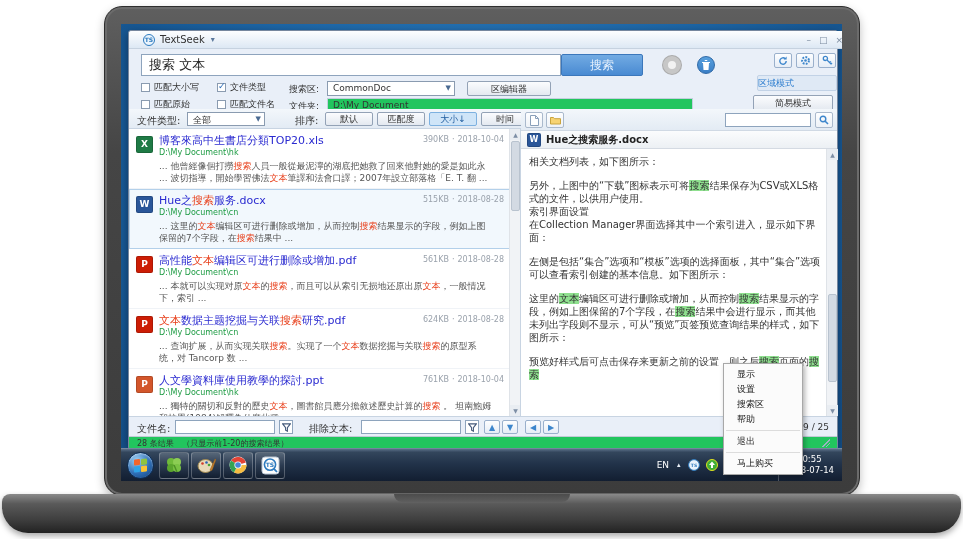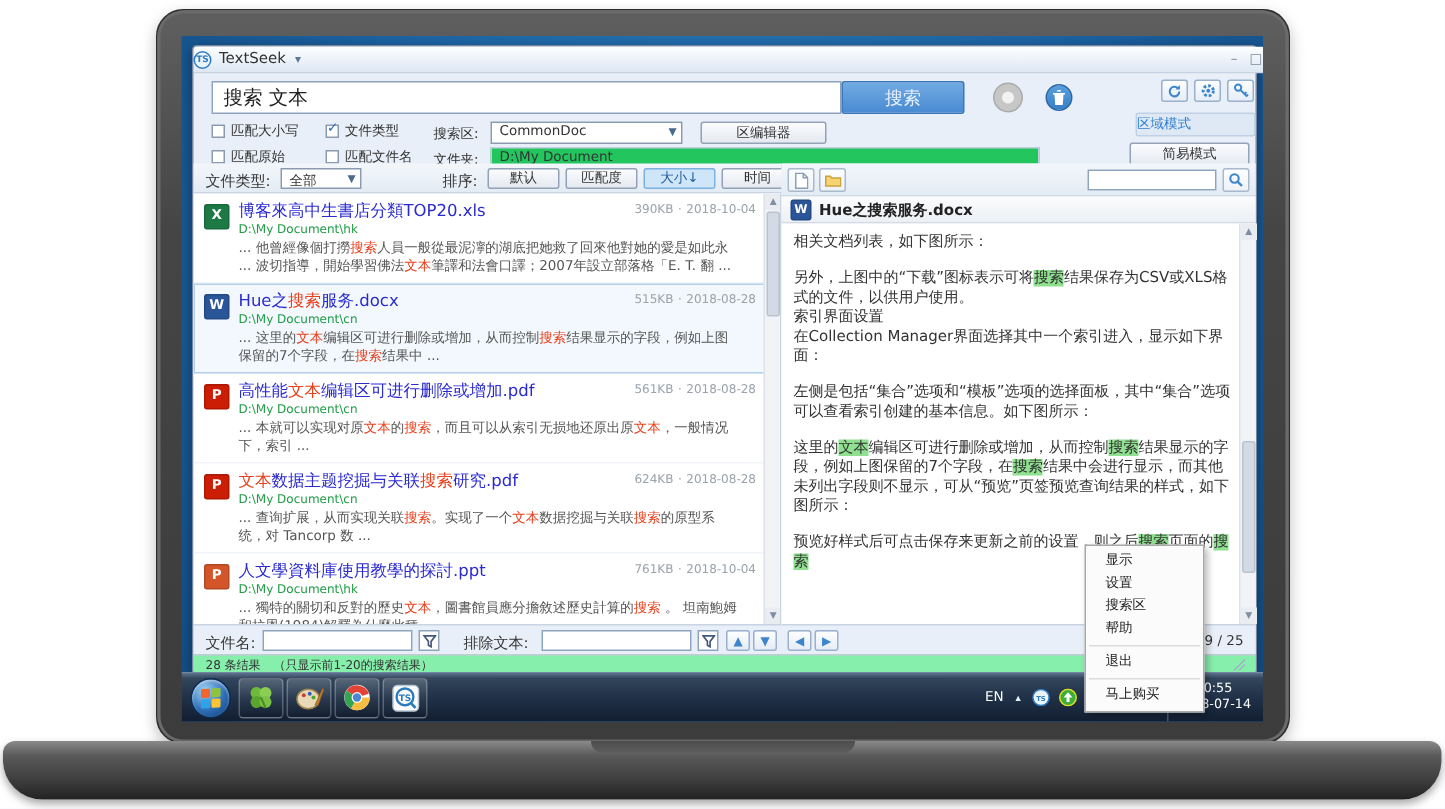--- a/index.html
+++ b/index.html
@@ -16,21 +16,21 @@
   .base-notch{position:absolute;left:50%;top:0;transform:translateX(-50%);width:176px;height:8px;
     background:linear-gradient(#4c4c4c,#5e5e5e);border-radius:0 0 9px 9px}
   .screen{position:absolute;left:121px;top:24px;width:721px;height:457px;overflow:hidden;
     background:radial-gradient(circle at 50% 35%,#2b7dc0 0%,#1d66a6 55%,#134e86 100%)}
 
   
   .win{position:absolute;left:7px;top:6px;width:710px;height:418px;background:#e9eff8;
     border:1px solid #76879e;border-radius:3px 3px 0 0;box-shadow:0 3px 10px rgba(0,0,20,.45)}
   .titlebar{position:absolute;left:0;top:0;width:728px;height:18px;
     background:linear-gradient(#fdfeff,#dde8f4);border-bottom:1px solid #c6d2e0;
-    display:flex;align-items:center;padding:0 0;border-radius:3px 3px 0 0}
+    display:flex;align-items:center;padding:0 14px;border-radius:3px 3px 0 0}
   .ts-logo{width:12px;height:12px;border-radius:50%;border:1px solid #2e7bbf;background:#eaf4fd;
     color:#2e7bbf;font-size:6px;font-weight:bold;text-align:center;line-height:10px;margin-right:5px}
   .title-text{font-size:10px;color:#333}
   .title-caret{color:#5b789c;font-size:8px;margin-left:6px}
   .win-controls{margin-left:auto;display:flex;gap:8px;color:#7c8ca0;font-size:9px}
   .win-controls span{cursor:default;line-height:16px}
 
   
   .toolbar{position:absolute;left:0;top:18px;width:708px;height:60px}
   .search-input{position:absolute;left:12px;top:5px;width:420px;height:22px;background:#fff;
@@ -95,21 +95,21 @@
   
   .filter-row{position:absolute;left:0;top:385px;width:392px;height:20px;background:#e9eff8;
     border-top:1px solid #c8d4e2}
   .small-input{position:absolute;top:3px;height:14px;background:#fff;border:1px solid #8ea4bd;
     font-size:9px;padding:0 3px;font-family:"DejaVu Sans","Liberation Sans",sans-serif}
   .funnel-btn{position:absolute;top:3px;width:14px;height:14px;background:#fff;
     border:1px solid #8ea4bd;display:flex;align-items:center;justify-content:center}
   .nav-btn{position:absolute;top:3px;width:16px;height:14px;line-height:13px;text-align:center;
     background:linear-gradient(#fdfeff,#e6edf6);border:1px solid #9ab0cc;border-radius:2px;
     color:#3d86cc;font-size:8px;cursor:pointer}
-  .statusbar{position:absolute;left:0;top:405px;width:708px;height:12px;background:#86efac;
+  .statusbar{position:absolute;left:0;top:405px;width:708px;height:12px;background:#22c55e;
     border-top:1px solid #c2cbd6;font-size:8px;color:#333;padding:1px 0 0 8px;white-space:nowrap}
   .statusbar span{margin-right:6px}
 
   
   .right-panel{position:absolute;left:392px;top:78px;width:316px;height:327px;background:#e9eff8}
   .rp-toolbar{position:absolute;left:0;top:0;width:316px;height:22px;
     background:linear-gradient(#f3f7fb,#e3ebf4);border-bottom:1px solid #d0d9e4}
   .rp-iconbtn{position:absolute;top:3px;width:18px;height:16px;
     background:linear-gradient(#fdfeff,#eef2f7);border:1px solid #aab9cc;border-radius:2px;
     display:flex;align-items:center;justify-content:center}
@@ -231,21 +231,21 @@
             <circle cx="3.4" cy="3.4" r="2.1" fill="none" stroke="#3d86cc" stroke-width="1.3"></circle>
             <path stroke="#3d86cc" stroke-width="1.3" d="M5 5l4.4 4.4M7.6 7.6l1.4-1.2M9 9l1-1" fill="none"></path>
           </svg>
       </div>
       <div class="mode-btn mode-zone">区域模式</div>
       <div class="mode-btn mode-simple btn">简易模式</div>
     </div>
 
     <div class="list-header">
       <span class="fieldlabel" style="left:8px;top:5px">文件类型:</span>
-      <span class="dropdown" style="left:58px;top:3px;width:54px;height:14px">
+      <span class="dropdown" style="left:58px;top:3px;width:78px;height:14px">
         <span>全部</span>
         <span class="dd-caret">▼</span>
       </span>
       <span class="fieldlabel" style="left:166px;top:5px">排序:</span>
       <span class="btn sort-btn" style="left:196px">默认</span>
       <span class="btn sort-btn" style="left:248px">匹配度</span>
       <span class="btn sort-btn active" style="left:300px">大小↓</span>
       <span class="btn sort-btn" style="left:352px">时间</span>
     </div>
 

